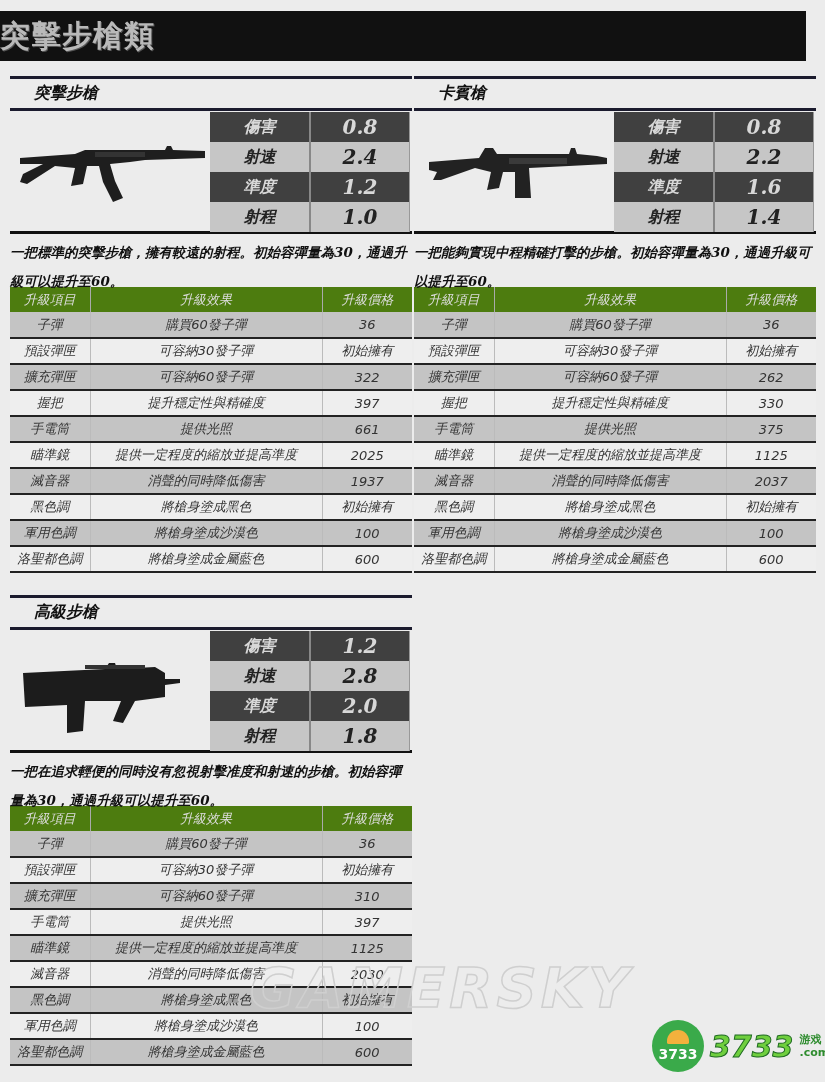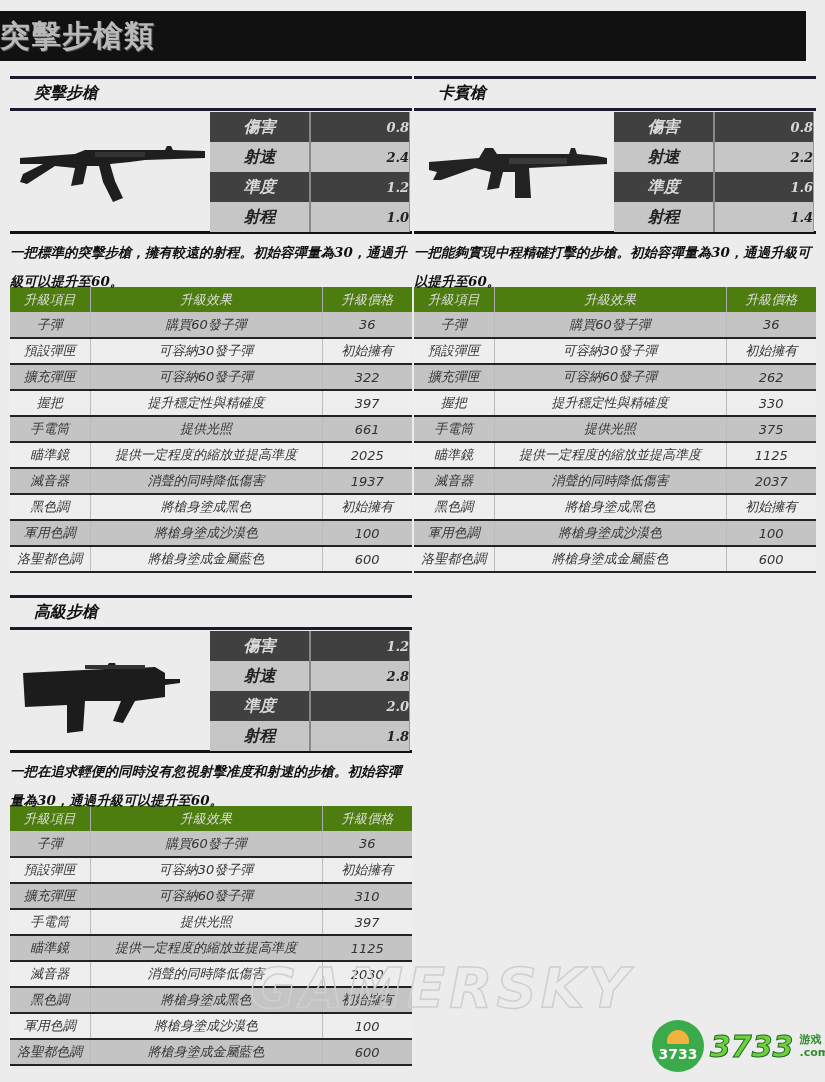--- a/index.html
+++ b/index.html
@@ -30,21 +30,21 @@
     .w-body { display: flex; height: 120px; }
     .w-image { width: 200px; height: 120px; display: flex; align-items: center; justify-content: center; }
     .w-image svg { display: block; }
     .stats { width: 200px; margin-top: 1px; border-collapse: collapse; border-radius: 30px; }
     .stats td {
       height: 30px; text-align: center; font-weight: bold; font-size: 16px;
       border-right: 1px solid #999;
     }
     .stats tr.dark td { background: #404040; color: #d8d8d8; }
     .stats tr.light td { background: #c6c6c6; color: #222; }
-    .stats td.val { font-family: "DejaVu Serif", "Liberation Serif", serif; font-size: 13px; text-align: right; }
+    .stats td.val { font-family: "DejaVu Serif", "Liberation Serif", serif; font-size: 20px; }
     .stats td.lbl { width: 100px; border-right: 2px solid #888; }
     .w-desc {
       border-top: 3px solid #111; padding-top: 4px;
       font-size: 13.5px; font-weight: bold; line-height: 29px; color: #111;
       font-family: "DejaVu Serif", "Liberation Serif", serif;
       height: 56px;
     }
     .upgrades { width: 100%; border-collapse: collapse; font-size: 13px; color: #333; }
     .upgrades th {
       background: #4d7c0f; color: #ddd; font-weight: normal; height: 25px;

